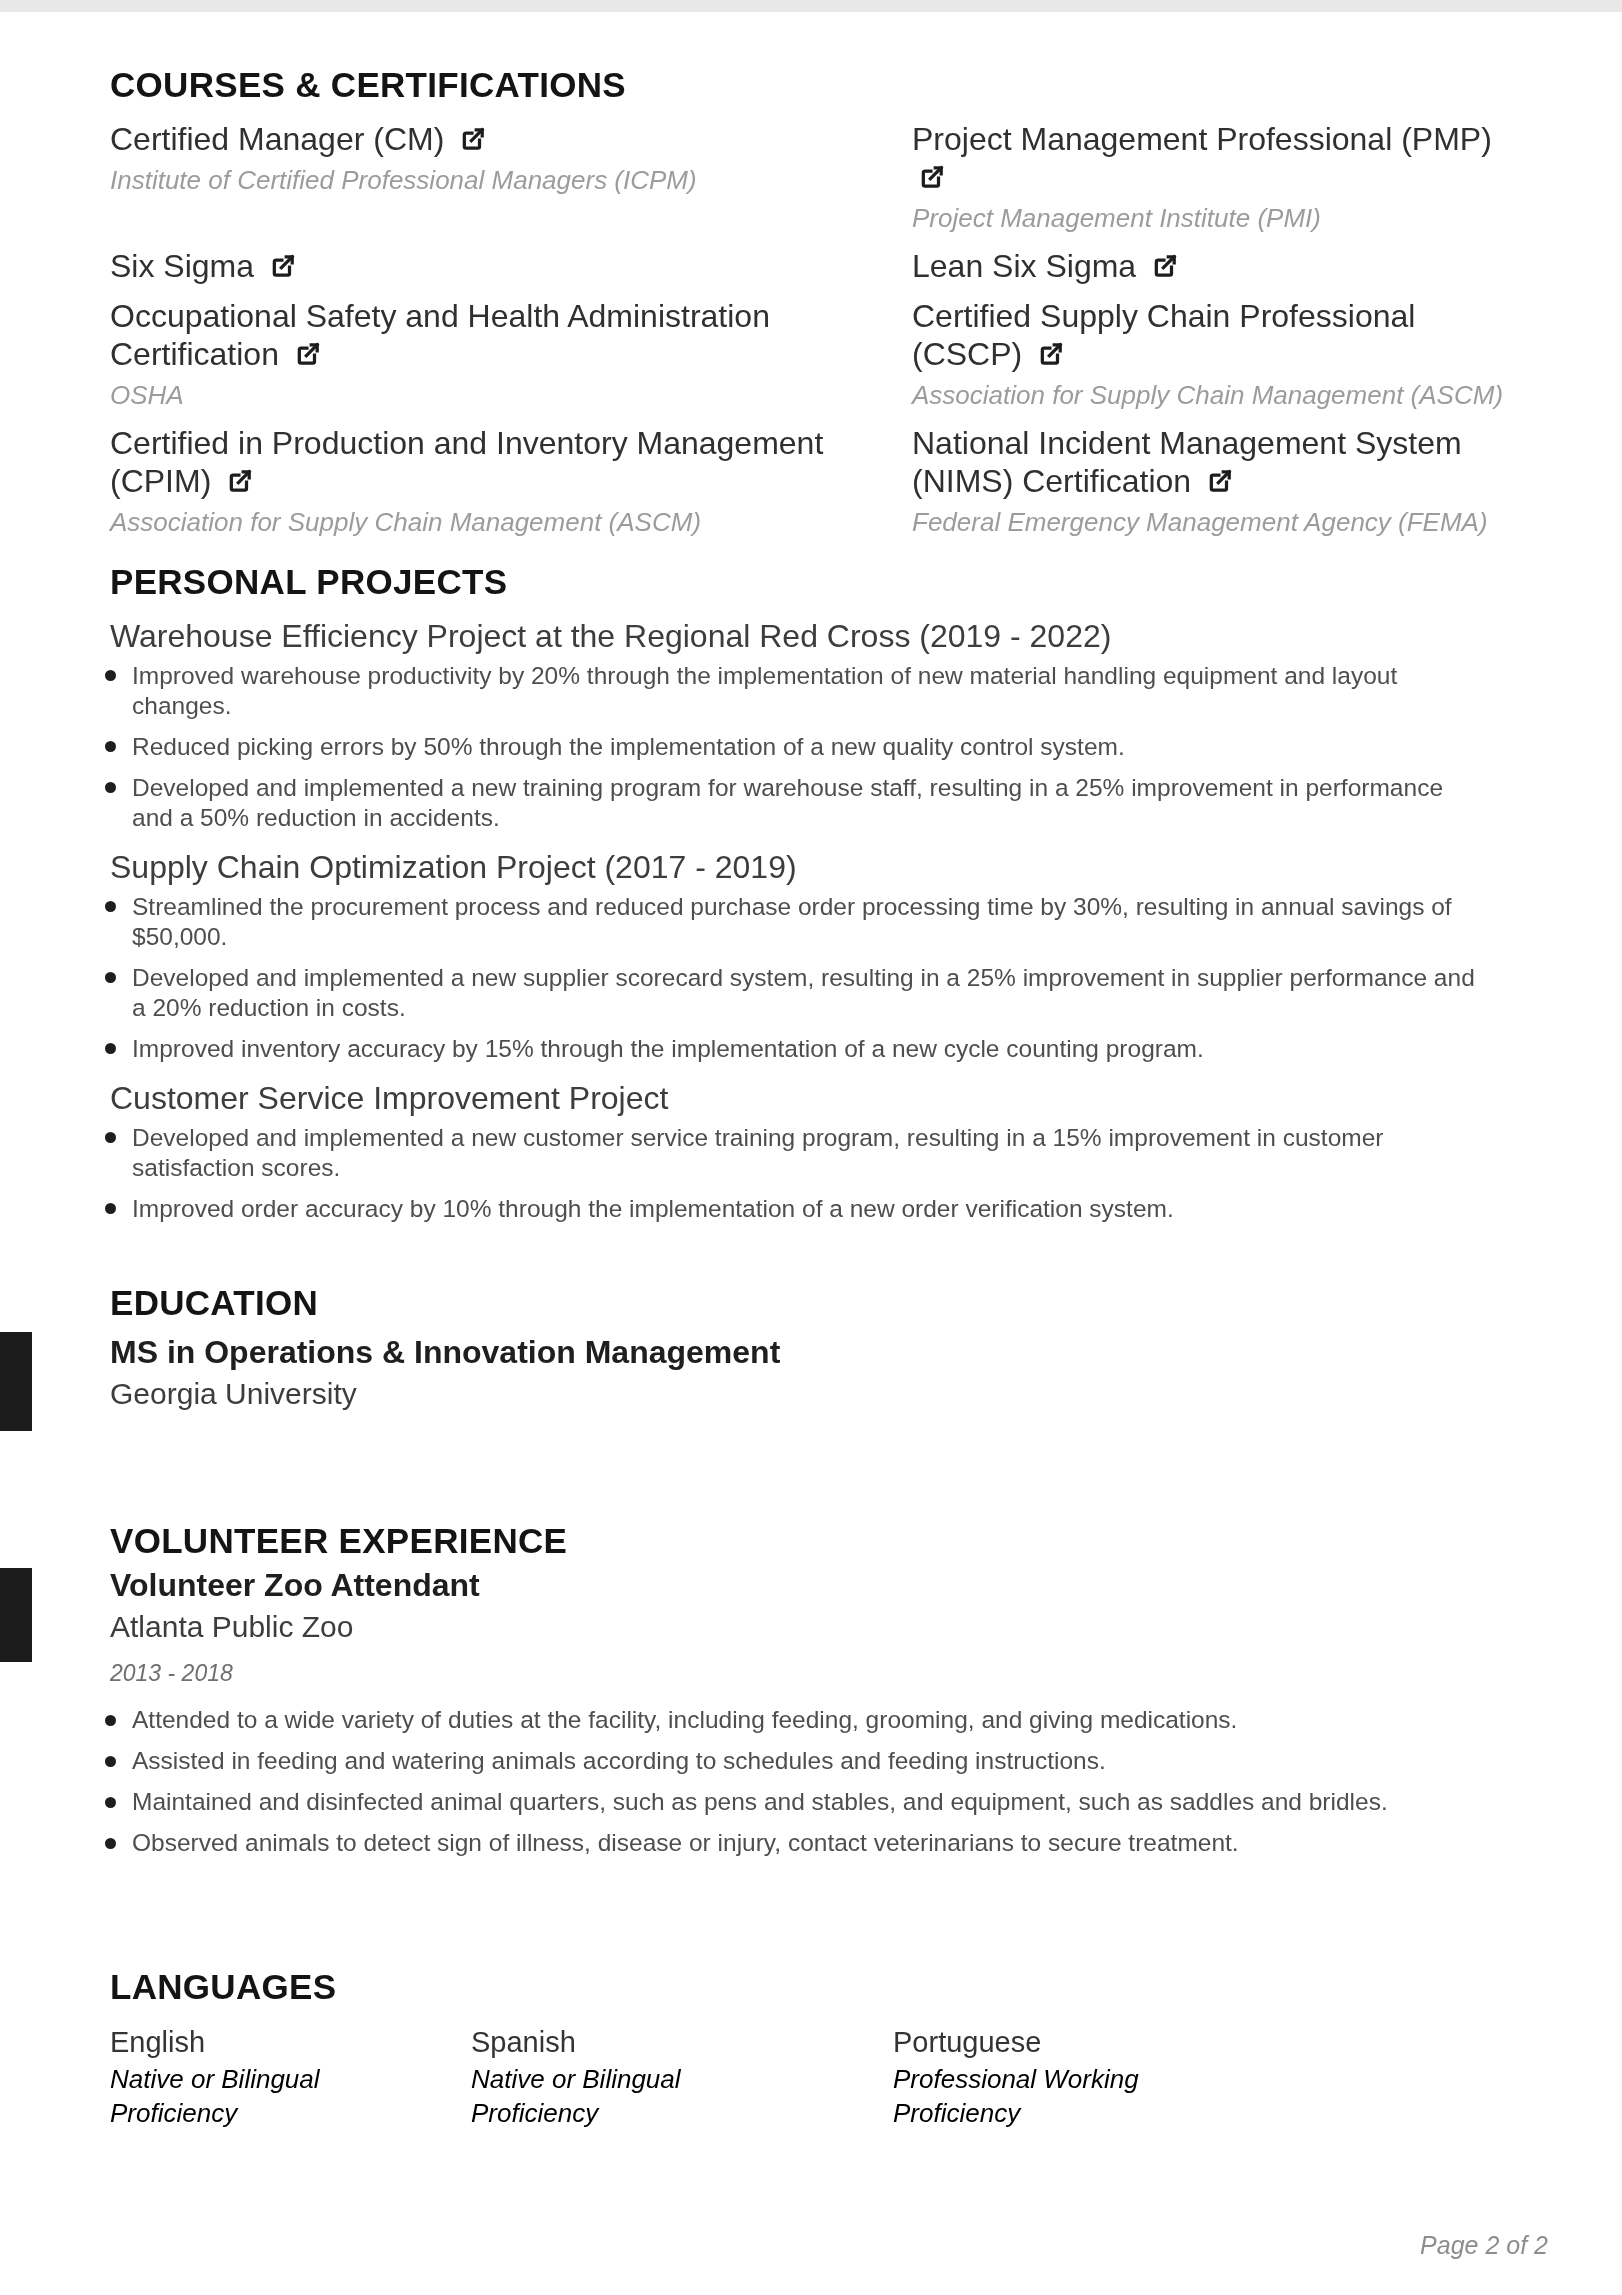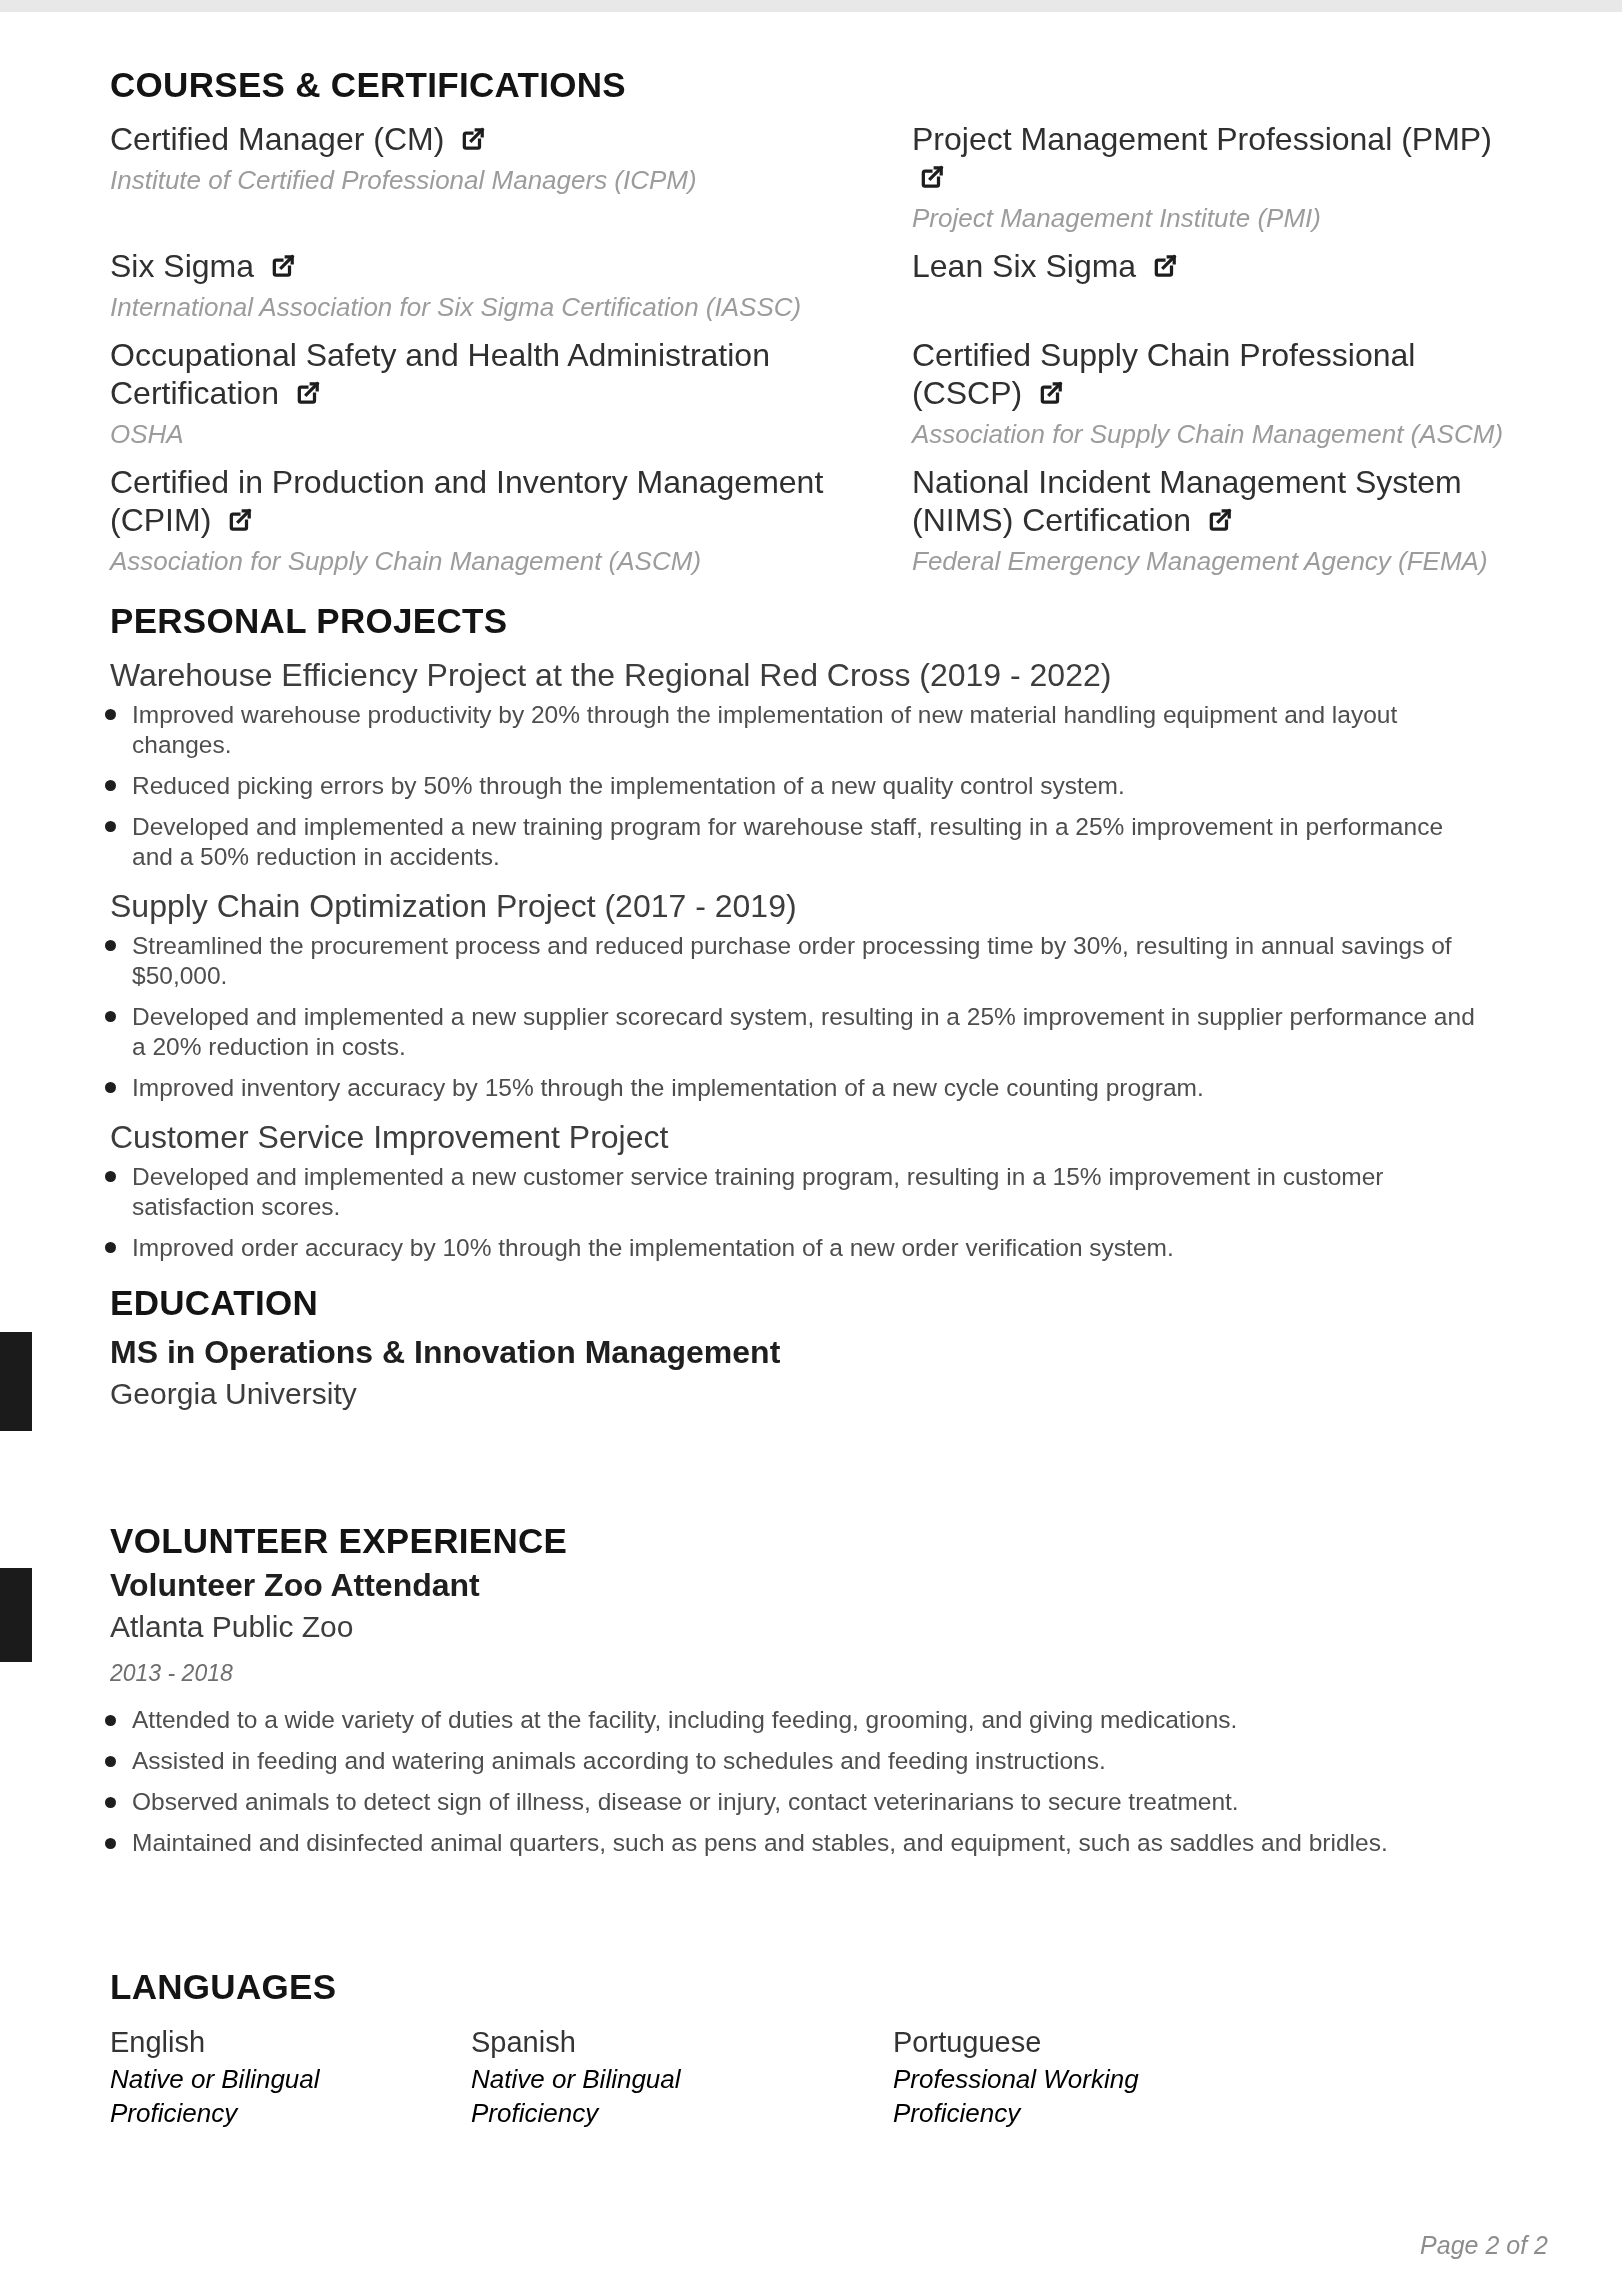--- a/index.html
+++ b/index.html
@@ -89,21 +89,20 @@
               </svg></div>
           <div class="cert-org">Project Management Institute (PMI)</div>
         </div>
 
         <div class="cert">
           <div class="cert-title"><span>Six Sigma</span>&nbsp;<svg class="ext" viewBox="0 0 24 24">
                 <path d="M18 13v6a1.5 1.5 0 0 1-1.5 1.5h-11A1.5 1.5 0 0 1 4 19V8a1.5 1.5 0 0 1 1.5-1.5H11"></path>
                 <path d="M15 3.5h5.5V9"></path>
                 <path d="M10.5 13.5 20.5 3.5"></path>
               </svg></div>
-          <div class="cert-org">International Association for Six Sigma Certification (IASSC)</div>
         </div>
 
         <div class="cert">
           <div class="cert-title"><span>Lean Six Sigma</span>&nbsp;<svg class="ext" viewBox="0 0 24 24">
                 <path d="M18 13v6a1.5 1.5 0 0 1-1.5 1.5h-11A1.5 1.5 0 0 1 4 19V8a1.5 1.5 0 0 1 1.5-1.5H11"></path>
                 <path d="M15 3.5h5.5V9"></path>
                 <path d="M10.5 13.5 20.5 3.5"></path>
               </svg></div>
         </div>
 
@@ -185,22 +184,22 @@
   </div>
 
   <div class="sec-volunteer">
     <h2 class="sec-heading" style="margin-bottom:0;">VOLUNTEER EXPERIENCE</h2>
     <div class="role">Volunteer Zoo Attendant</div>
     <div class="org">Atlanta Public Zoo</div>
     <div class="dates">2013 - 2018</div>
     <ul class="blist">
       <li>Attended to a wide variety of duties at the facility, including feeding, grooming, and giving medications.</li>
       <li>Assisted in feeding and watering animals according to schedules and feeding instructions.</li>
+      <li>Maintained and disinfected animal quarters, such as pens and stables, and equipment, such as saddles and bridles.</li>
       <li>Observed animals to detect sign of illness, disease or injury, contact veterinarians to secure treatment.</li>
-      <li>Maintained and disinfected animal quarters, such as pens and stables, and equipment, such as saddles and bridles.</li>
     </ul>
   </div>
 
   <div class="sec-languages">
     <h2 class="sec-heading">LANGUAGES</h2>
     <div class="lang-grid">
       <div class="lang">
         <div class="lang-name">English</div>
         <div class="lang-level">Native or Bilingual Proficiency</div>
       </div>

